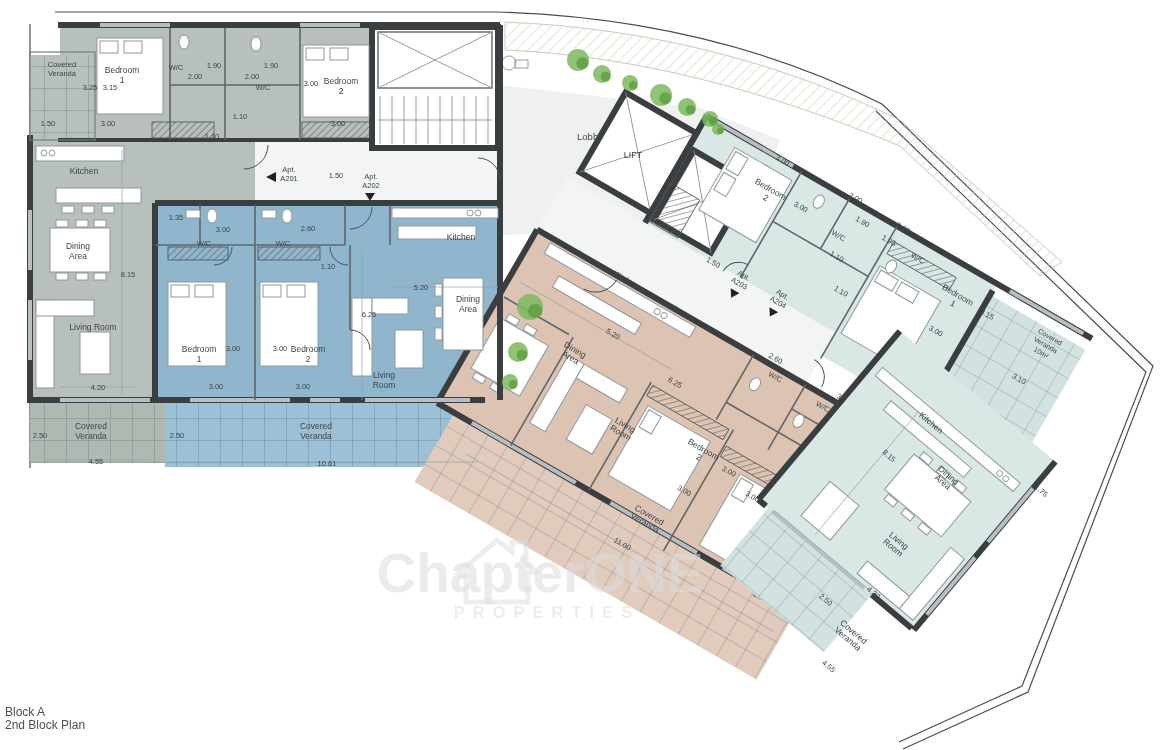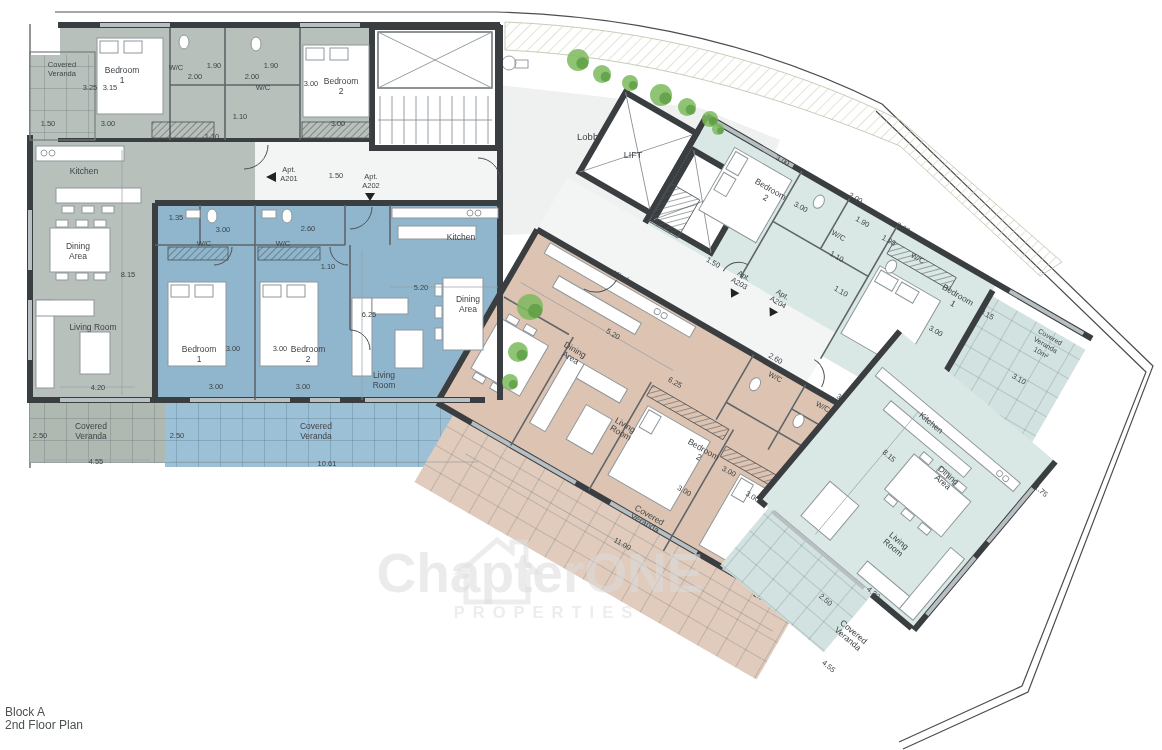--- a/index.html
+++ b/index.html
@@ -470,15 +470,15 @@
         <text x="547" y="618" font-size="16.5" fill="#e2e2e2" font-weight="700" letter-spacing="8" opacity="0.6" text-anchor="start">PROPERTIES</text>
       </g>
 
   <g opacity="0.55">
     <path d="M460,572 L497,540 L512,552 L512,542 L526,542 L526,562 L536,572 L528,572 L528,602 L466,602 L466,572 Z" fill="none" stroke="#dedede" stroke-width="5"></path>
   </g>
 </svg>
 
 <div id="title-block">
   <div>Block A</div>
-  <div>2nd Floor Plan</div>
+  <div>2nd Block Plan</div>
 </div>
 </div>
 
 </body></html>

